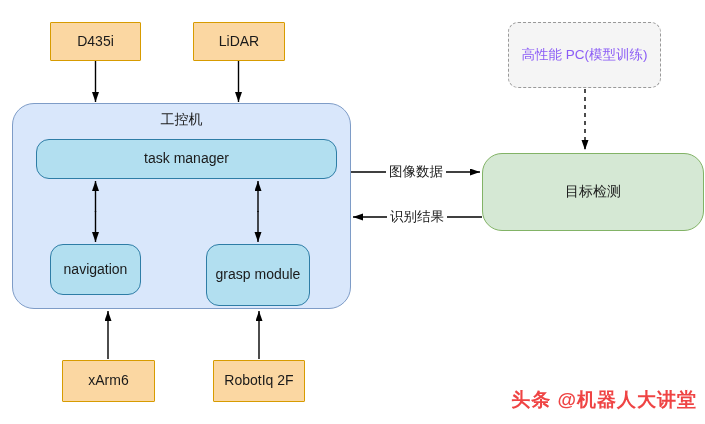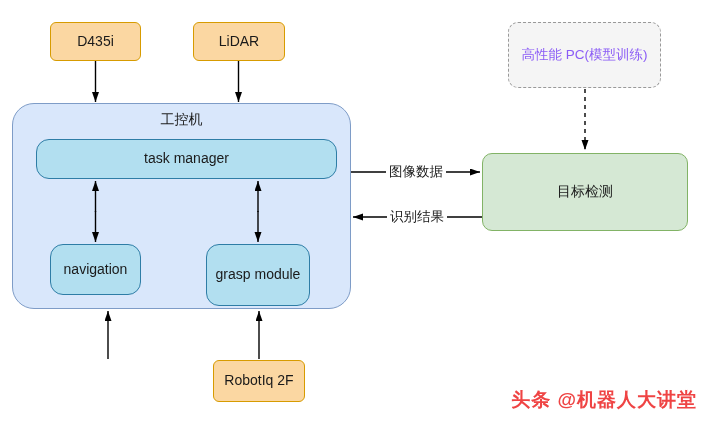--- a/index.html
+++ b/index.html
@@ -5,21 +5,21 @@
   html,body{margin:0;padding:0;background:#fff;}
   #canvas{
     position:relative;width:705px;height:424px;background:#ffffff;overflow:hidden;
     font-family:"Liberation Sans","DejaVu Sans",sans-serif;color:#1a1a1a;
   }
   .node{
     position:absolute;box-sizing:border-box;display:flex;align-items:center;justify-content:center;
     text-align:center;font-size:14px;line-height:1.25;
   }
   .orange{
-    background:var(--orange-fill);border:1.6px solid var(--orange-stroke);border-radius:6px;
+    background:var(--orange-fill);border:1.6px solid var(--orange-stroke);border-radius:1px;
   }
   .container-box{
     background:var(--container-fill);border:1.4px solid var(--container-stroke);border-radius:22px;
   }
   .module{
     background:var(--module-fill);border:1.4px solid var(--module-stroke);border-radius:13px;
   }
   .green{
     background:var(--green-fill);border:1.4px solid var(--green-stroke);border-radius:10px;
     flex-direction:column;
@@ -31,21 +31,21 @@
   #node-d435i{left:50px;top:22px;width:91px;height:39px;}
   #node-lidar{left:193px;top:22px;width:92px;height:39px;}
   #node-industrial-pc{left:12px;top:103px;width:339px;height:206px;}
   #industrial-pc-title{position:absolute;left:12px;top:111px;width:339px;text-align:center;font-size:14px;}
   #node-task-manager{left:36px;top:139px;width:301px;height:40px;}
   #node-navigation{left:50px;top:244px;width:91px;height:51px;}
   #node-grasp{left:206px;top:244px;width:104px;height:62px;}
   #node-xarm6{left:62px;top:360px;width:93px;height:42px;}
   #node-robotiq{left:213px;top:360px;width:92px;height:42px;}
   #node-highperf{left:508px;top:22px;width:153px;height:66px;}
-  #node-target{left:482px;top:153px;width:206px;height:78px;}
+  #node-target{left:482px;top:153px;width:222px;height:78px;border-radius:20px;}
   #svg-arrows{position:absolute;left:0;top:0;pointer-events:none;}
   .edge-label{
     position:absolute;transform:translate(-50%,-50%);background:#ffffff;padding:0 3px;
     font-size:13.5px;white-space:nowrap;
   }
   #label-image-data{left:416px;top:172px;}
   #label-recog-result{left:417px;top:217px;}
   #watermark{
     position:absolute;right:8px;top:387px;font-size:19px;font-weight:bold;color:#ef4444;
     text-shadow:1px 1px 0 #ffffff,2px 2px 1px #ffffff;letter-spacing:1px;
@@ -97,20 +97,23 @@
   <div class="node module" id="node-task-manager">
     <span>task manager</span>
   </div>
   <div class="node module" id="node-navigation">
     <span>navigation</span>
   </div>
   <div class="node module" id="node-grasp">
     <span>grasp module</span>
   </div>
 
+  <div class="node orange" id="node-xarm6">
+    <span>xArm6</span>
+  </div>
   <div class="node orange" id="node-robotiq">
     <span>RobotIq 2F</span>
   </div>
 
   <div class="node dashed" id="node-highperf">
     <span>高性能 PC</span>
     <span>(模型训练)</span>
   </div>
   <div class="node green" id="node-target">
     <span>目标检测</span>

